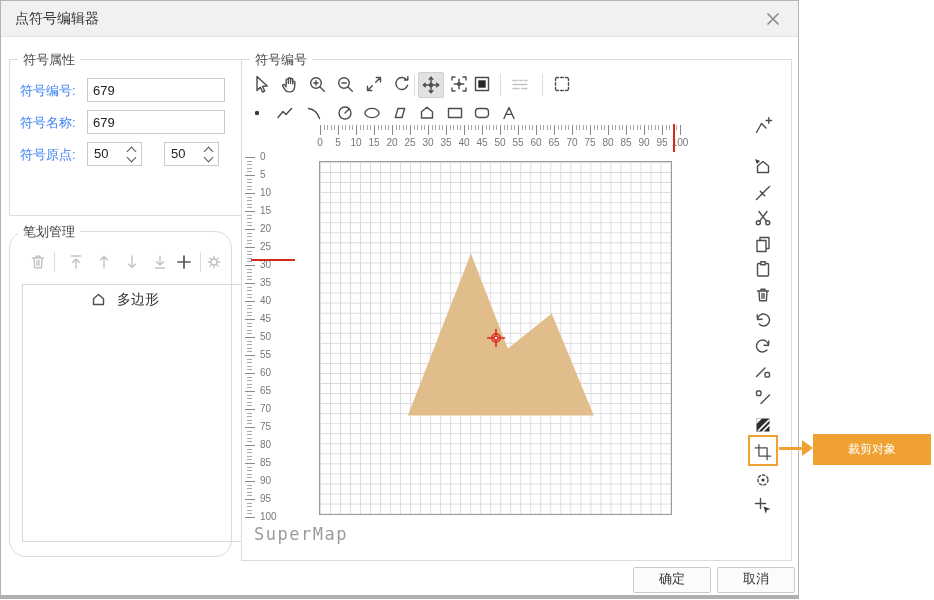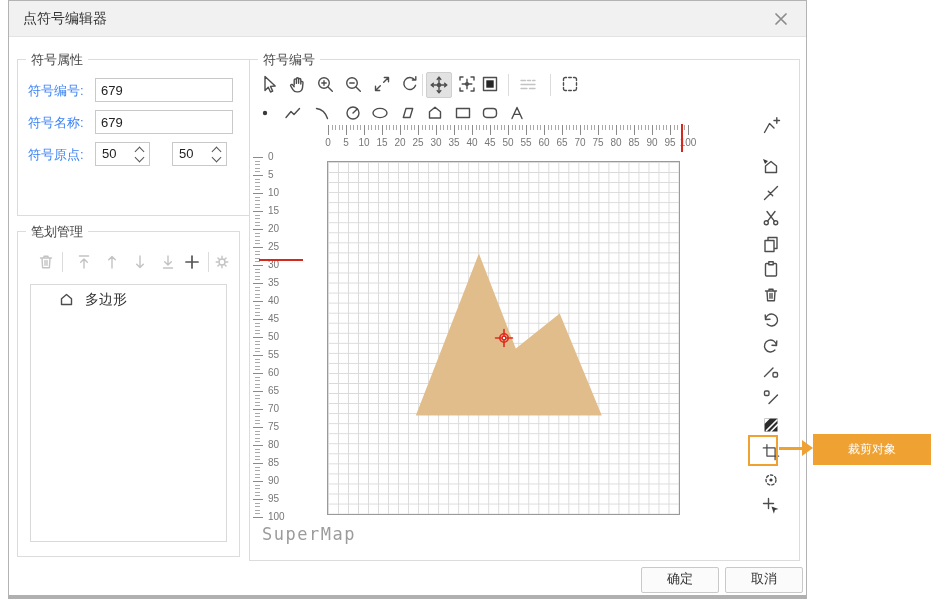--- a/index.html
+++ b/index.html
@@ -1,32 +1,32 @@
 <!DOCTYPE html>
 <html><head>
 <meta charset="utf-8">
 <style>
   html,body{margin:0;padding:0;background:#fff;font-family:"Liberation Sans","DejaVu Sans",sans-serif;}
   #stage{position:relative;width:934px;height:600px;background:#fff;overflow:hidden;}
 
   
   #dialog{position:absolute;left:0;top:0;width:797px;height:594px;
-    border:1px solid #b3b3b3;border-bottom:4px solid #b0b0b0;background:#fff;margin-left:8px;}
+    border:1px solid #b3b3b3;border-bottom:4px solid #b0b0b0;background:#fff;}
   #titlebar{position:absolute;left:0;top:0;right:0;height:35px;background:#f1f1f1;
     border-bottom:1px solid #e3e3e3;}
   #title{position:absolute;left:14px;top:0;line-height:35px;font-size:14px;color:#333;}
   #close{position:absolute;right:16px;top:9px;width:18px;height:18px;cursor:pointer;}
 
   
   .group{position:absolute;border:1px solid #dcdcdc;background:#fff;}
   .legend{position:absolute;top:-9px;left:8px;background:#fff;padding:0 5px;
     font-size:13px;color:#444;}
 
   #grp-props{left:8px;top:58px;width:221px;height:155px;padding-left:45px;}
-  #grp-strokes{left:8px;top:230px;width:221px;height:324px;}
+  #grp-strokes{left:8px;top:230px;width:221px;height:324px;border-radius:17px;}
   #grp-edit{left:240px;top:58px;width:549px;height:500px;}
 
   
   .frow{position:absolute;left:0;width:100%;height:24px;}
   .flabel{position:absolute;left:10px;top:4px;font-size:13px;color:#3b82f6;white-space:nowrap;}
   .tinput{position:absolute;left:77px;top:0;width:126px;height:22px;border:1px solid #c9c9c9;
     font-size:13px;color:#222;padding:0 5px;outline:none;font-family:inherit;}
   .spin{position:absolute;top:0;height:22px;border:1px solid #c9c9c9;background:#fff;}
   .spin .val{position:absolute;left:6px;top:3px;font-size:13px;color:#222;}
   .chevs{position:absolute;right:5px;top:3px;width:9px;height:16px;cursor:pointer;}
@@ -40,21 +40,21 @@
   .tbtn.sel{background:#e2e2e2;border:1px solid #cfcfcf;}
   .vsep{position:absolute;width:1px;background:#dcdcdc;}
   .ic{display:block;}
   .ic path,.ic circle,.ic rect,.ic line,.ic ellipse,.ic polyline,.ic polygon
     {fill:none;stroke:#4d4d4d;stroke-width:1.4;stroke-linecap:round;stroke-linejoin:round;}
   .ic .f{fill:#3a3a3a;stroke:none;}
   .ic.dis path,.ic.dis circle,.ic.dis rect,.ic.dis line,.ic.dis polyline
     {stroke:#c3c3c3;}
 
   
-  #stroke-list{position:absolute;left:12px;top:52px;width:195px;height:256px;border:1px solid #d9d9d9;overflow:hidden;}
+  #stroke-list{position:absolute;left:12px;top:52px;width:195px;height:256px;border:1px solid #d9d9d9;overflow:hidden;padding-left:40px;}
   .stroke-item{position:relative;height:28px;line-height:28px;font-size:14px;color:#333;cursor:default;}
   .stroke-item svg{position:absolute;left:28px;top:7px;}
   .stroke-item .lab{position:absolute;left:54px;}
 
   
   .hticks-minor{position:absolute;height:5px;
     background:repeating-linear-gradient(to right,#a9a9a9 0 1px,transparent 1px 3.6px);}
   .hticks-major{position:absolute;height:10px;
     background:repeating-linear-gradient(to right,#8a8a8a 0 1px,transparent 1px 18px);}
   .hlabels{position:absolute;display:flex;justify-content:space-between;}

